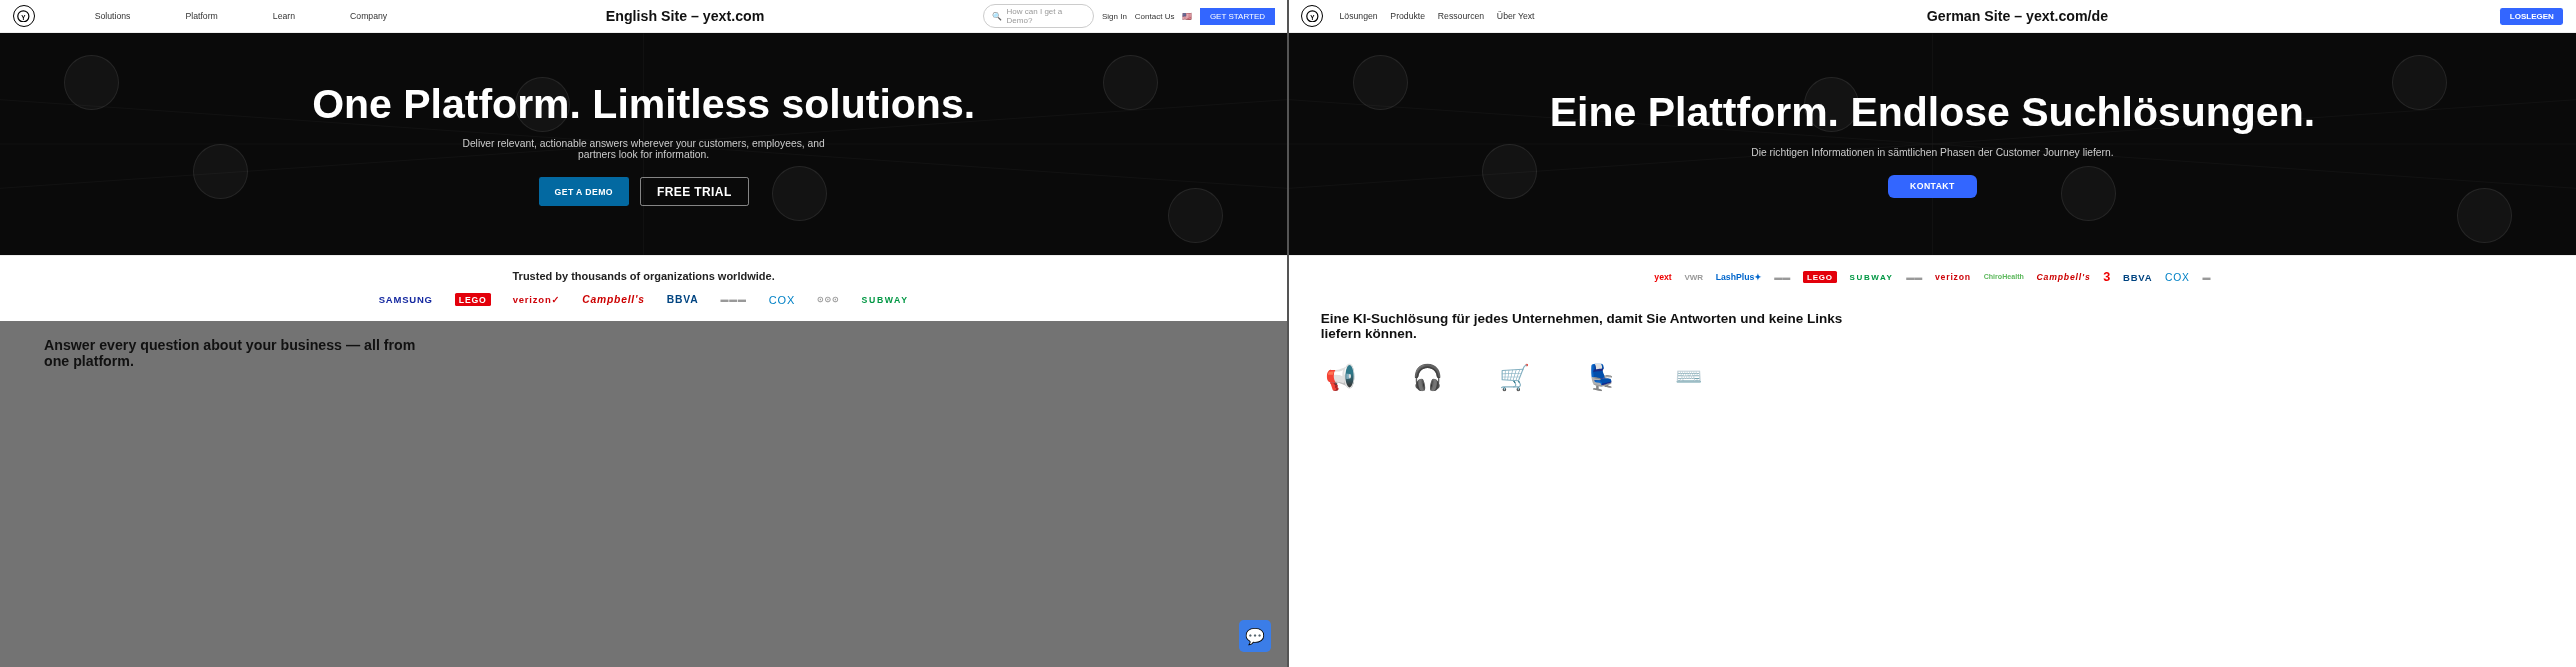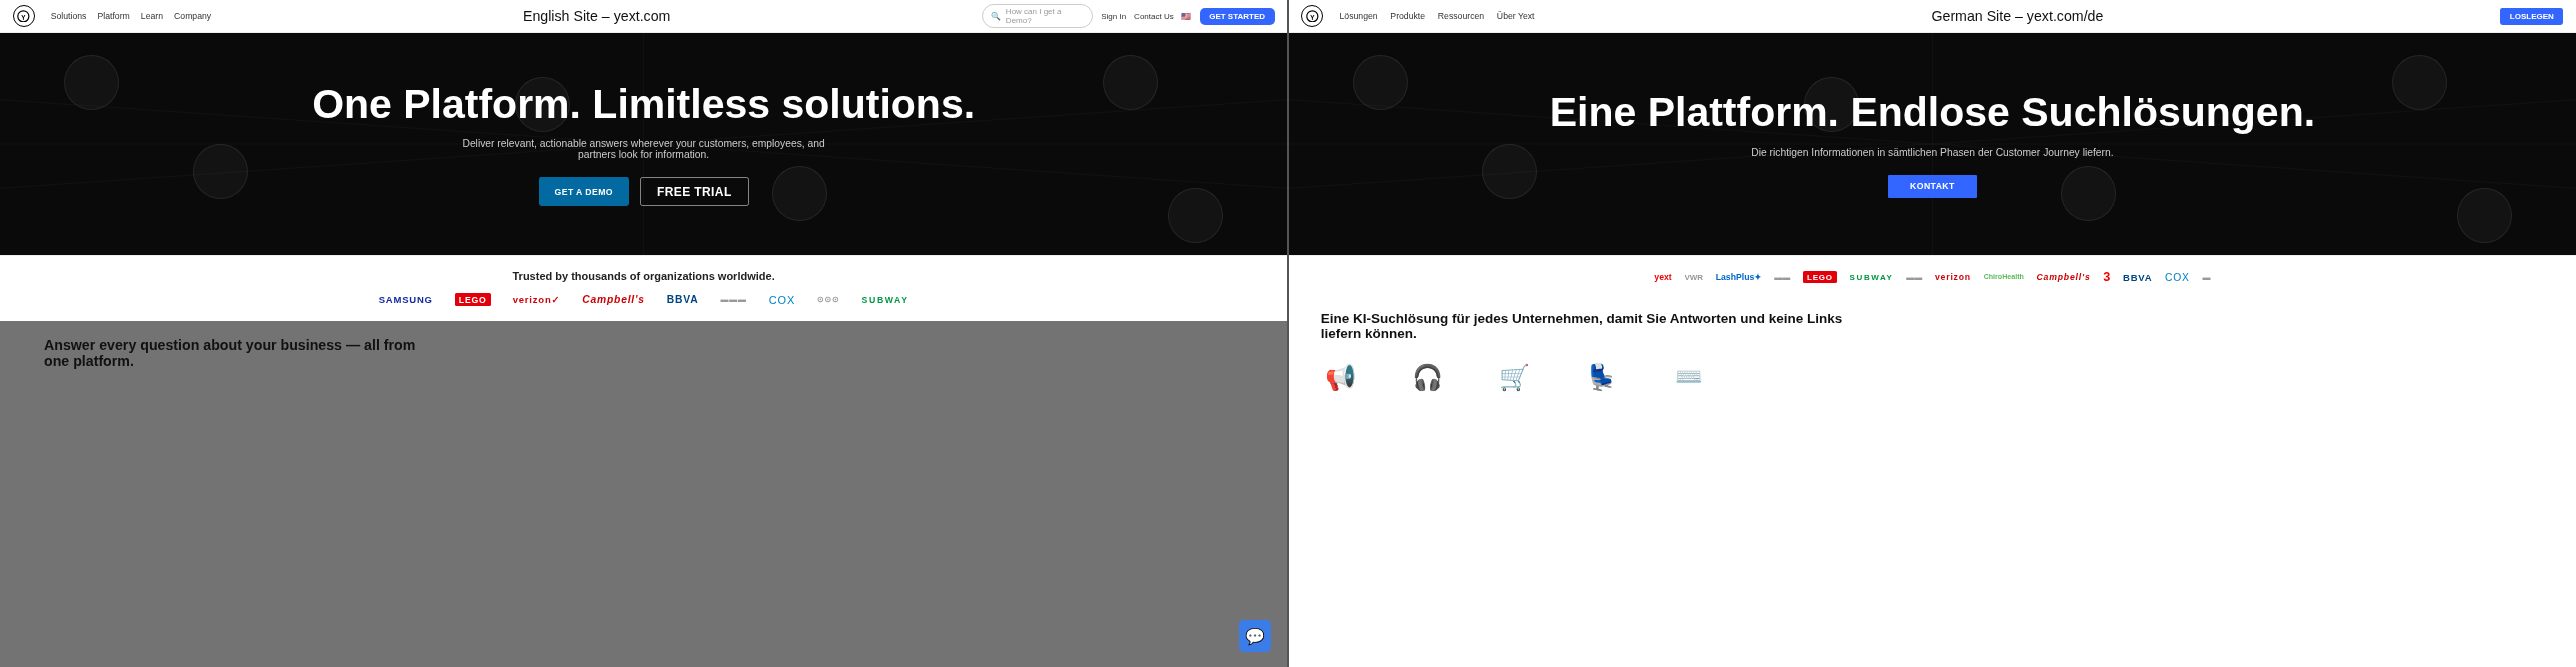--- a/index.html
+++ b/index.html
@@ -42,28 +42,28 @@
       justify-content: center;
       font-size: 8px;
       font-weight: 700;
     }
     .nav-links {
       display: flex;
       gap: 11px;
       font-size: 8.7px;
       color: #333;
     }
-    .nav-links span { cursor: pointer; }
+    .nav-links span { cursor: pointer; margin-left: 44px; }
     .nav-center {
       flex: 1;
       display: flex;
       align-items: center;
       justify-content: center;
       font-size: 14.2px;
-      font-weight: 400;
+      font-weight: 700;
       color: #111;
     }
     .nav-right {
       display: flex;
       align-items: center;
       gap: 8px;
     }
     .nav-search {
       border: 0.8px solid #ccc;
       border-radius: 16px;
@@ -78,24 +78,24 @@
     .nav-links-right {
       font-size: 8px;
       color: #333;
       display: flex;
       gap: 8px;
     }
     .btn-get-started {
       background: #3366ff;
       color: #fff;
       border: none;
-      border-radius: 5px;
+      border-radius: 0;
       padding: 4px 9.5px;
       font-size: 8px;
-      font-weight: 700;
+      font-weight: 400;
       cursor: pointer;
       text-transform: uppercase;
     }
     .btn-loslegen {
       background: #3366ff;
       color: #fff;
       border: none;
       border-radius: 2.4px;
       padding: 4px 9.5px;
       font-size: 8px;
@@ -174,21 +174,21 @@
       font-size: 12px;
       font-weight: 600;
       cursor: pointer;
       letter-spacing: 0.4px;
     }
 
     .btn-kontakt {
       background: #3366ff;
       color: #fff;
       border: none;
-      border-radius: 1px;
+      border-radius: 6px;
       padding: 6.3px 22px;
       font-size: 8.7px;
       font-weight: 700;
       cursor: pointer;
       letter-spacing: 0.4px;
     }
 
     
     .trusted-section {
       background: #fff;

